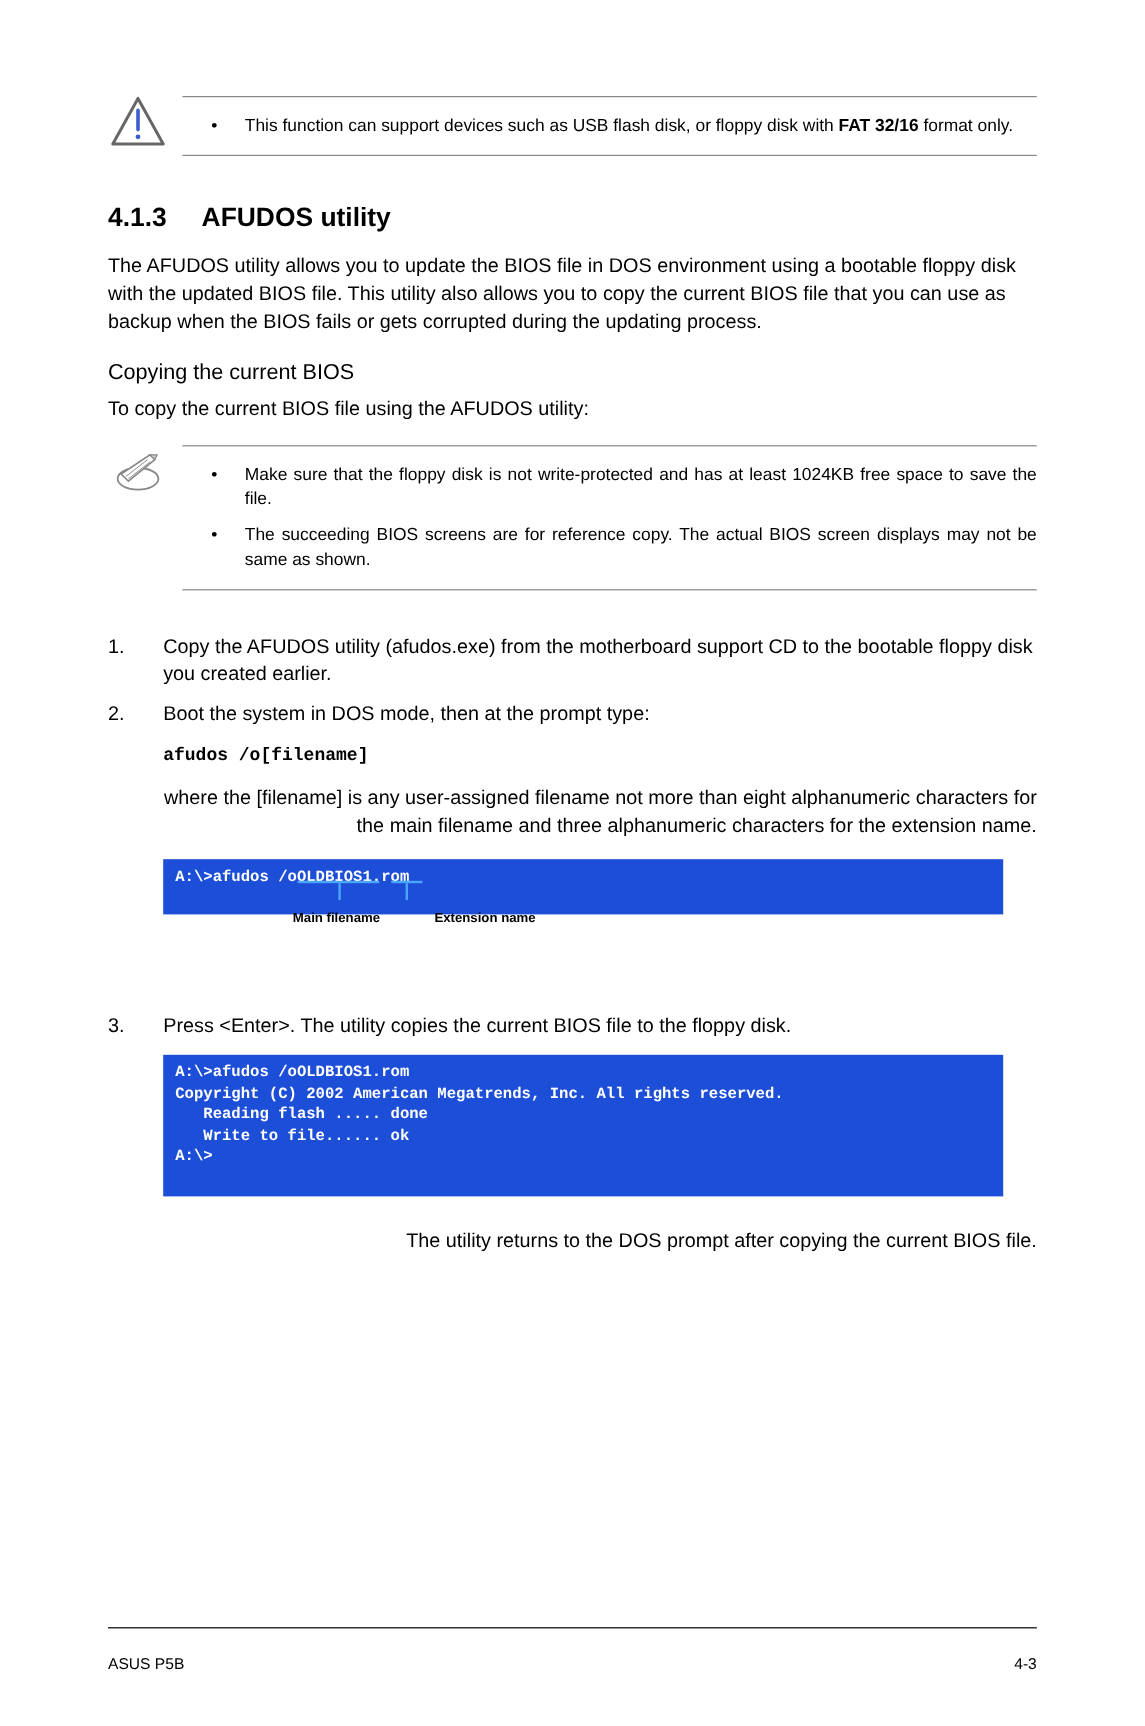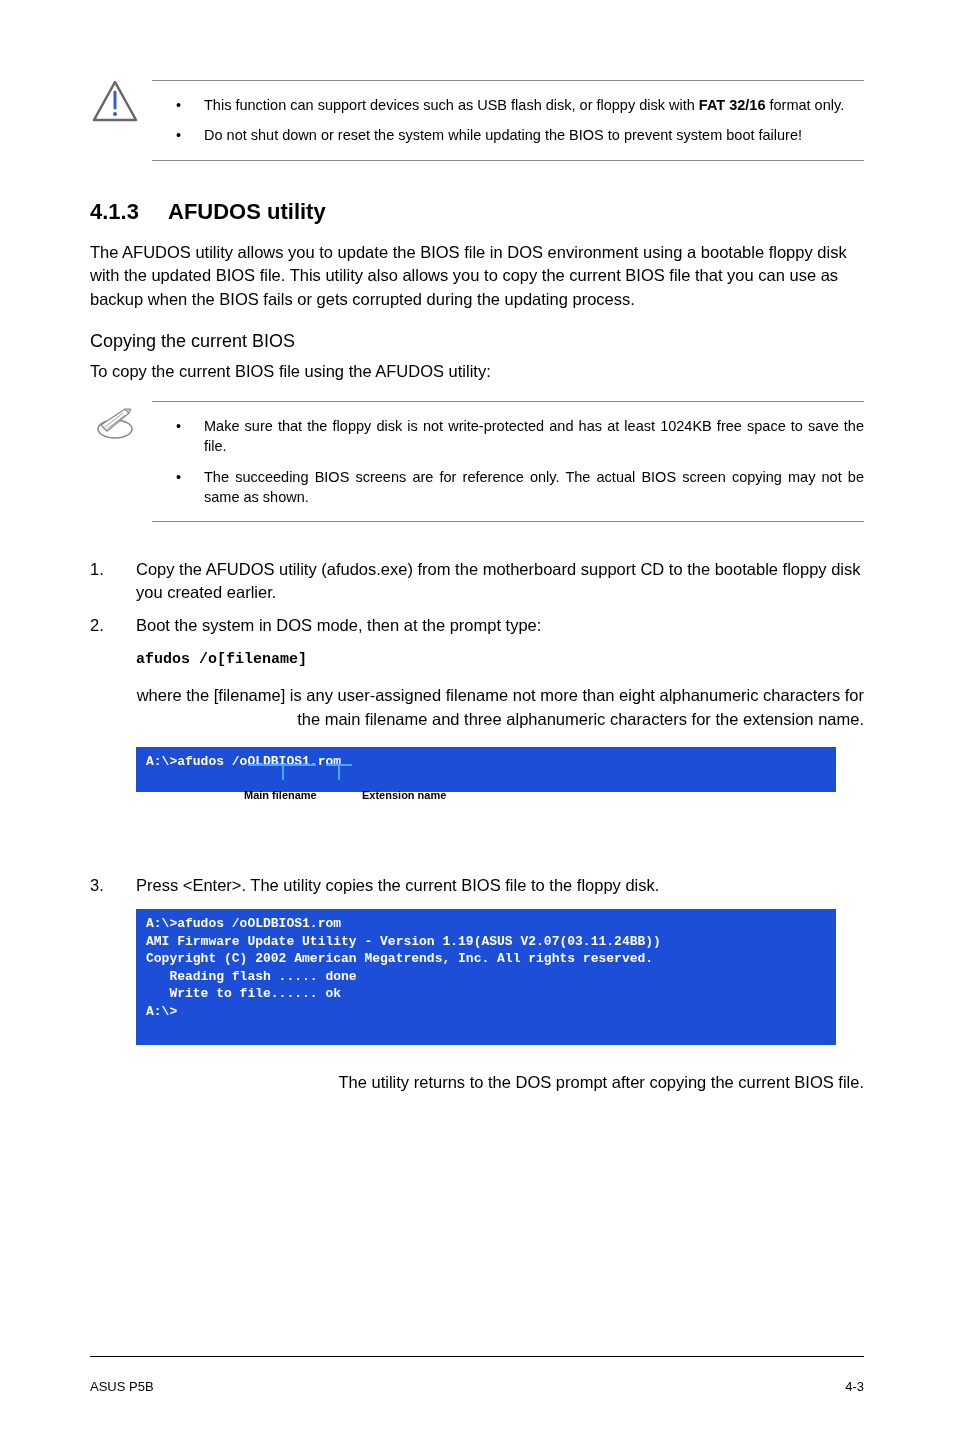--- a/index.html
+++ b/index.html
@@ -151,23 +151,20 @@
       <polygon points="23,2 44,40 2,40" fill="none" stroke="#666" stroke-width="2.5" stroke-linejoin="round"></polygon>
       <line x1="23" y1="12" x2="23" y2="28" stroke="#3a5fcd" stroke-width="3" stroke-linecap="round"></line>
       <circle cx="23" cy="34" r="2" fill="#3a5fcd"></circle>
     </svg>
   </div>
   <div class="notice-body">
     <ul>
       <li>
         <span>This function can support devices such as USB flash disk, or floppy disk with </span><b>FAT 32/16</b><span> format only.</span>
       </li>
-      <li>
-        <span>Do not shut down or reset the system while updating the BIOS to prevent system boot failure!</span>
-      </li>
     </ul>
   </div>
 </div>
 
 <h2 class="section">
   <span class="num">4.1.3</span><span>AFUDOS utility</span>
 </h2>
 
 <p class="body">The AFUDOS utility allows you to update the BIOS file in DOS environment using a bootable floppy disk with the updated BIOS file. This utility also allows you to copy the current BIOS file that you can use as backup when the BIOS fails or gets corrupted during the updating process.</p>
 
@@ -180,21 +177,21 @@
       <ellipse cx="22" cy="28" rx="17" ry="9" fill="none" stroke="#888" stroke-width="1.5"></ellipse>
       <path d="M8 24 L32 8 L36 12 L14 30 Z" fill="#fff" stroke="#888" stroke-width="1.3"></path>
       <line x1="12" y1="26" x2="30" y2="12" stroke="#888" stroke-width="0.8"></line>
       <line x1="14" y1="28" x2="32" y2="14" stroke="#888" stroke-width="0.8"></line>
       <path d="M32 8 L36 12 L38 8 Z" fill="#ccc" stroke="#888" stroke-width="1"></path>
     </svg>
   </div>
   <div class="notice-body">
     <ul>
       <li>Make sure that the floppy disk is not write-protected and has at least 1024KB free space to save the file.</li>
-      <li>The succeeding BIOS screens are for reference only. The actual BIOS screen copying may not be same as shown.</li>
+      <li>The succeeding BIOS screens are for reference copy. The actual BIOS screen displays may not be same as shown.</li>
     </ul>
   </div>
 </div>
 
 <ol class="steps">
   <li>
     <div class="stepnum">1.</div>
     <div class="steptxt">Copy the AFUDOS utility (afudos.exe) from the motherboard support CD to the bootable floppy disk you created earlier.</div>
   </li>
   <li>
@@ -221,21 +218,20 @@
 
 <ol class="steps">
   <li>
     <div class="stepnum">3.</div>
     <div class="steptxt">Press &lt;Enter&gt;. The utility copies the current BIOS file to the floppy disk.</div>
   </li>
 </ol>
 
 <div class="terminal" style="padding-bottom:24px;">
   <span class="line">A:\&gt;afudos /oOLDBIOS1.rom</span>
-  <span class="line">AMI Firmware Update Utility - Version 1.19(ASUS V2.07(03.11.24BB))</span>
   <span class="line">Copyright (C) 2002 American Megatrends, Inc. All rights reserved.</span>
   <span class="line">   Reading flash ..... done</span>
   <span class="line">   Write to file...... ok</span>
   <span class="line">A:\&gt;</span>
 </div>
 
 <p class="follow" style="margin-top:26px;">The utility returns to the DOS prompt after copying the current BIOS file.</p>
 
 <div class="footer">
   <span>ASUS P5B</span>

